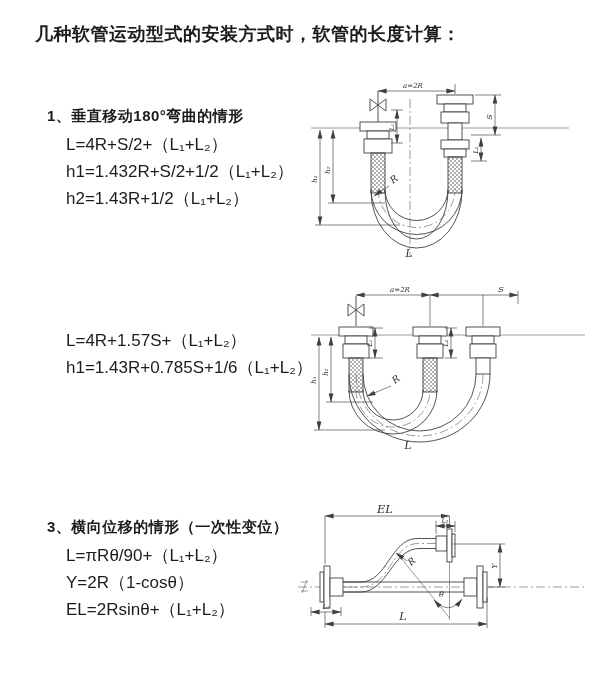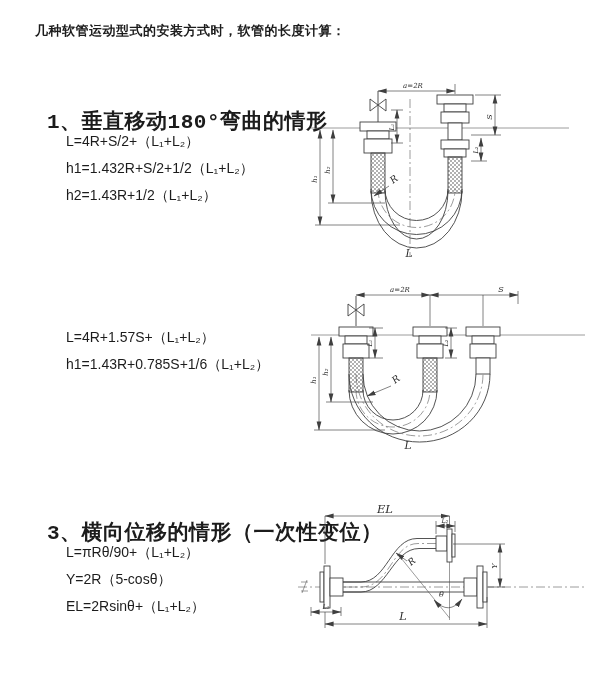--- a/index.html
+++ b/index.html
@@ -1,21 +1,21 @@
 <!DOCTYPE html>
 <html><head>
 <meta charset="utf-8">
 <style>
   html,body{margin:0;padding:0;background:#e8e8e8;}
   .page{position:relative;width:600px;height:675px;background:#ffffff;
         font-family:"Liberation Sans","DejaVu Sans",sans-serif;color:#1c1c1c;overflow:hidden;}
   .t{position:absolute;white-space:nowrap;}
-  .title{left:35px;top:22px;font-size:13px;font-weight:bold;letter-spacing:.5px;}
-  .heading{font-size:21px;font-weight:bold;letter-spacing:.5px;font-family:Liberation Mono, monospace;}
-  .formula{font-size:14px;font-family:"Liberation Sans","DejaVu Sans",sans-serif;}
+  .title{left:35px;top:22px;font-size:18px;font-weight:bold;letter-spacing:.5px;}
+  .heading{font-size:15px;font-weight:bold;letter-spacing:.5px;}
+  .formula{font-size:17px;font-family:"Liberation Sans","DejaVu Sans",sans-serif;}
   .diag{position:absolute;}
   svg{overflow:visible;}
   .geo{stroke:#3f3f3f;stroke-width:.9;fill:none;}
   .geo .fill{fill:#ffffff;}
   .thin{stroke:#4a4a4a;stroke-width:.55;fill:none;}
   .dashdot{stroke:#4a4a4a;stroke-width:.55;fill:none;stroke-dasharray:9 3 2 3;}
   .dim{stroke:#3f3f3f;stroke-width:.65;fill:none;}
   .dlab{font-family:"DejaVu Serif","Liberation Serif",serif;font-style:italic;
         font-size:7px;fill:#2c2c2c;}
 </style>
@@ -40,21 +40,21 @@
   <div class="t heading" style="left:47px;top:107px">1、垂直移动180°弯曲的情形</div>
   <div class="t formula" style="left:66px;top:133px">L=4R+S/2+（L₁+L₂）</div>
   <div class="t formula" style="left:66px;top:160px">h1=1.432R+S/2+1/2（L₁+L₂）</div>
   <div class="t formula" style="left:66px;top:187px">h2=1.43R+1/2（L₁+L₂）</div>
 
   <div class="t formula" style="left:66px;top:329px">L=4R+1.57S+（L₁+L₂）</div>
   <div class="t formula" style="left:66px;top:356px">h1=1.43R+0.785S+1/6（L₁+L₂）</div>
 
   <div class="t heading" style="left:47px;top:518px">3、横向位移的情形（一次性变位）</div>
   <div class="t formula" style="left:66px;top:544px">L=πRθ/90+（L₁+L₂）</div>
-  <div class="t formula" style="left:66px;top:571px">Y=2R（5-cosθ）</div>
+  <div class="t formula" style="left:66px;top:571px">Y=2R（1-cosθ）</div>
   <div class="t formula" style="left:66px;top:598px">EL=2Rsinθ+（L₁+L₂）</div>
 
   <svg class="diag" style="left:305px;top:75px" width="295" height="185" viewBox="0 0 295 185">
     <line class="thin" x1="6" y1="53" x2="264" y2="53"></line>
     <line class="dashdot" x1="105" y1="24" x2="105" y2="182"></line>
 
     <g class="geo">
       <line x1="73" y1="16" x2="73" y2="47"></line>
       <path class="fill" d="M65,24 L73,30 L65,36 Z M81,24 L73,30 L81,36 Z"></path>
     </g>

